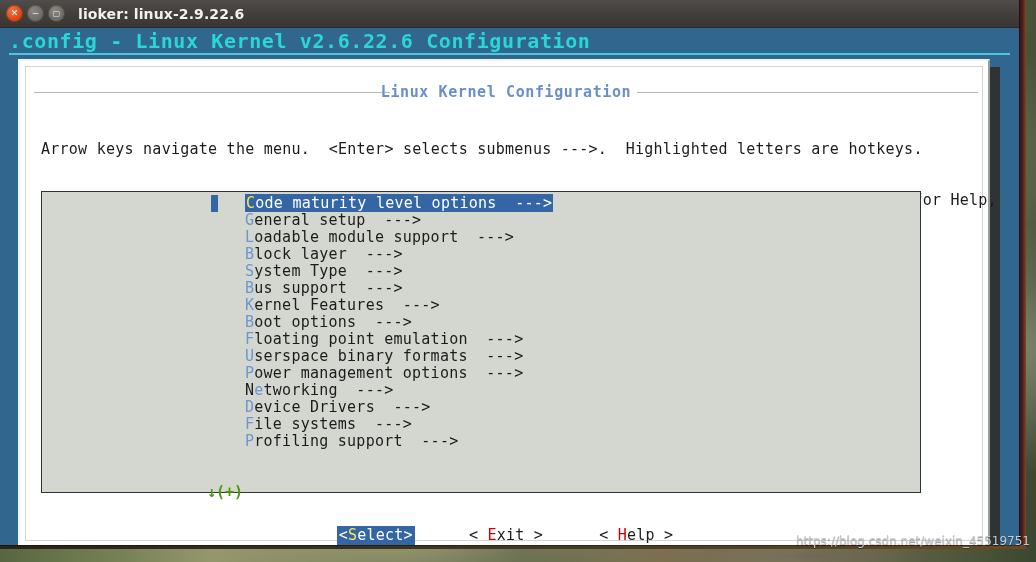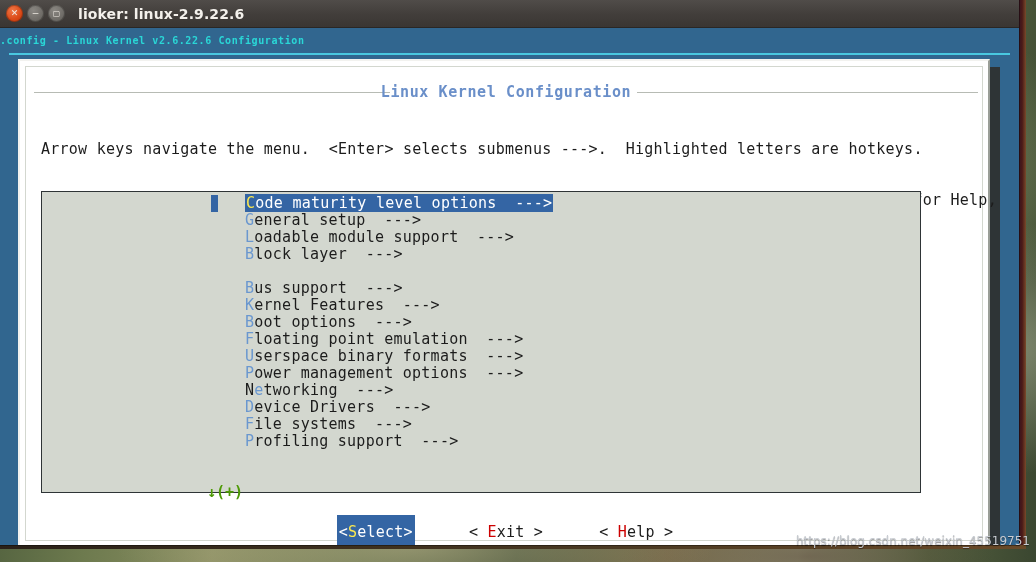--- a/index.html
+++ b/index.html
@@ -102,23 +102,24 @@
     background: #31668f;
     overflow: hidden;
   }
 
   .mc-header {
     position: absolute;
     left: 0; top: 2px;
     width: 924px;
     height: 22px;
     color: #2ad6d6;
-    font-size: 10px;
+    font-size: 20px;
     line-height: 22px;
     white-space: pre;
+    padding-left: 9px;
     box-sizing: border-box;
     font-weight: bold;
     letter-spacing: 0.6px;
   }
   .mc-header-rule {
     position: absolute;
     left: 9px; top: 25px;
     width: 1001px;
     height: 2px;
     background: #49c8e0;
@@ -257,22 +258,22 @@
     width: 972px;
     text-align: center;
     font-size: 15px;
     line-height: 19px;
     white-space: pre;
     letter-spacing: 0.25px;
   }
   .btn {
     display: inline-block;
     color: #1c1c1c;
-    padding: 8px 2px;
-    margin: 5px 26px;
+    padding: 0 2px;
+    margin: 16px 26px;
   }
   .btn .hotred { color: #cc0000; }
   .btn.active {
     background: #3465a4;
     color: #ffffff;
   }
   .btn.active .hotyellow { color: #fce94f; }
 
   
   .term-edge-right {
@@ -346,21 +347,21 @@
           <div>Pressing &lt;Y&gt; includes, &lt;N&gt; excludes, &lt;M&gt; modularizes features.  Press &lt;Esc&gt;&lt;Esc&gt; to exit, &lt;?&gt; for Help,</div>
           <div>&lt;/&gt; for Search.  Legend: [*] built-in  [ ] excluded  &lt;M&gt; module  &lt; &gt; module capable</div>
         </div>
 
         <div class="listbox">
           <div class="list-rows" id="list-rows">
               <div class="list-row selected"><div class="cursor-mark"></div><span class="row-indent"> </span><span class="row-text"><span class="hot">C</span><span>ode maturity level options  ---&gt;</span></span></div>
               <div class="list-row"><span class="row-indent"> </span><span class="row-text"><span class="hot">G</span><span>eneral setup  ---&gt;</span></span></div>
               <div class="list-row"><span class="row-indent"> </span><span class="row-text"><span class="hot">L</span><span>oadable module support  ---&gt;</span></span></div>
               <div class="list-row"><span class="row-indent"> </span><span class="row-text"><span class="hot">B</span><span>lock layer  ---&gt;</span></span></div>
-              <div class="list-row"><span class="row-indent"> </span></div>
+              <div class="list-row"><span class="row-indent"> </span><span class="row-text"><span class="hot">S</span><span>ystem Type  ---&gt;</span></span></div>
               <div class="list-row"><span class="row-indent"> </span><span class="row-text"><span class="hot">B</span><span>us support  ---&gt;</span></span></div>
               <div class="list-row"><span class="row-indent"> </span><span class="row-text"><span class="hot">K</span><span>ernel Features  ---&gt;</span></span></div>
               <div class="list-row"><span class="row-indent"> </span><span class="row-text"><span class="hot">B</span><span>oot options  ---&gt;</span></span></div>
               <div class="list-row"><span class="row-indent"> </span><span class="row-text"><span class="hot">F</span><span>loating point emulation  ---&gt;</span></span></div>
               <div class="list-row"><span class="row-indent"> </span><span class="row-text"><span class="hot">U</span><span>serspace binary formats  ---&gt;</span></span></div>
               <div class="list-row"><span class="row-indent"> </span><span class="row-text"><span class="hot">P</span><span>ower management options  ---&gt;</span></span></div>
               <div class="list-row"><span class="row-indent"> </span><span class="row-text"><span>N</span><span class="hot">e</span><span>tworking  ---&gt;</span></span></div>
               <div class="list-row"><span class="row-indent"> </span><span class="row-text"><span class="hot">D</span><span>evice Drivers  ---&gt;</span></span></div>
               <div class="list-row"><span class="row-indent"> </span><span class="row-text"><span class="hot">F</span><span>ile systems  ---&gt;</span></span></div>
               <div class="list-row"><span class="row-indent"> </span><span class="row-text"><span class="hot">P</span><span>rofiling support  ---&gt;</span></span></div>

